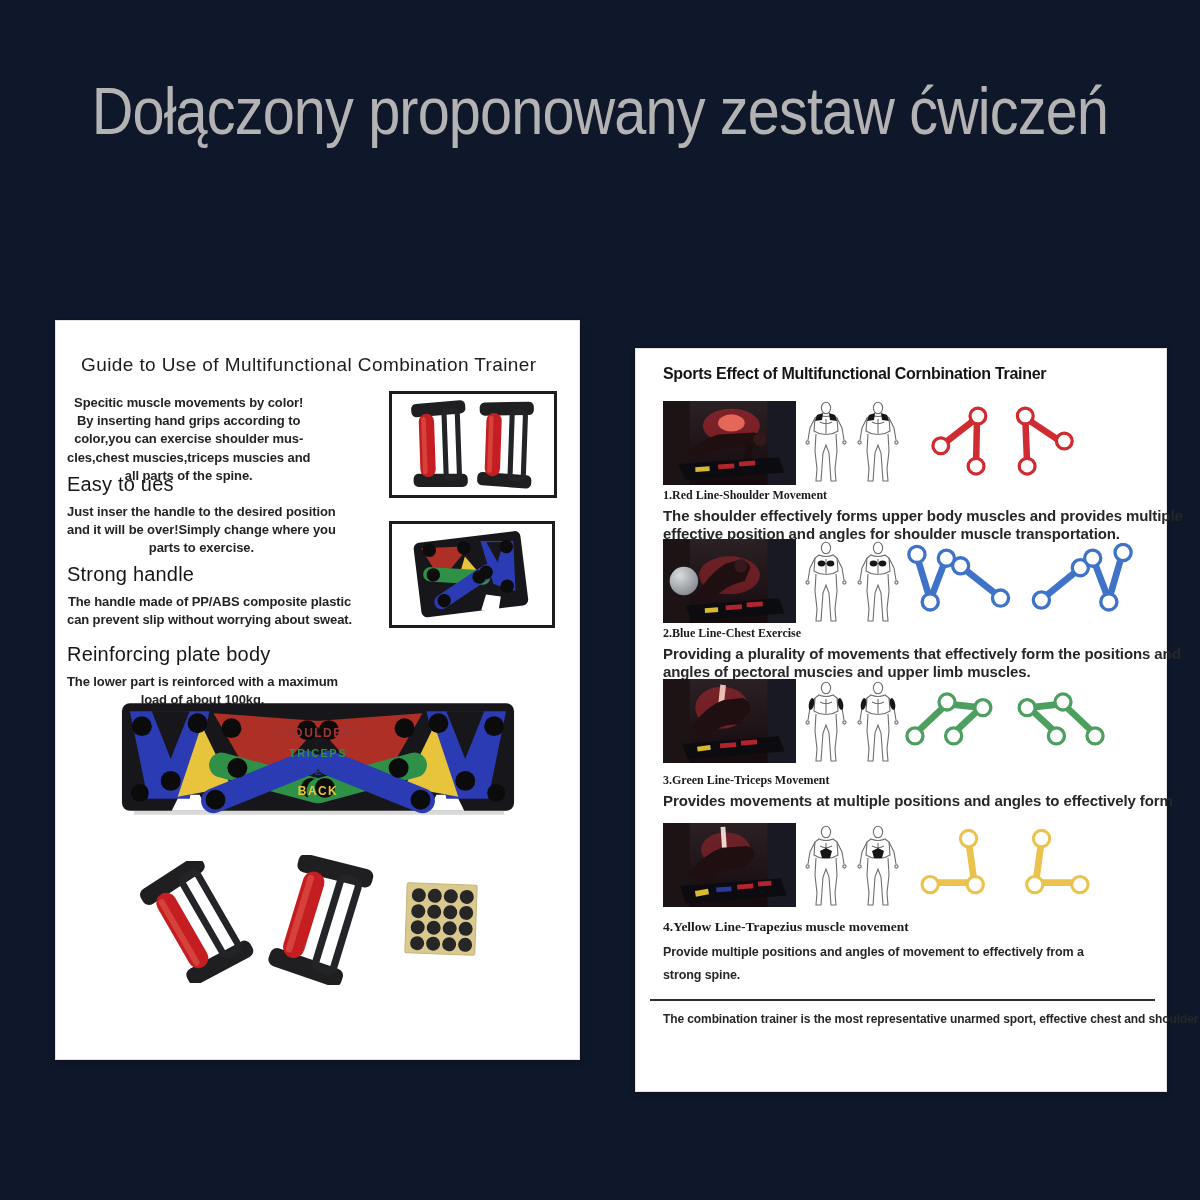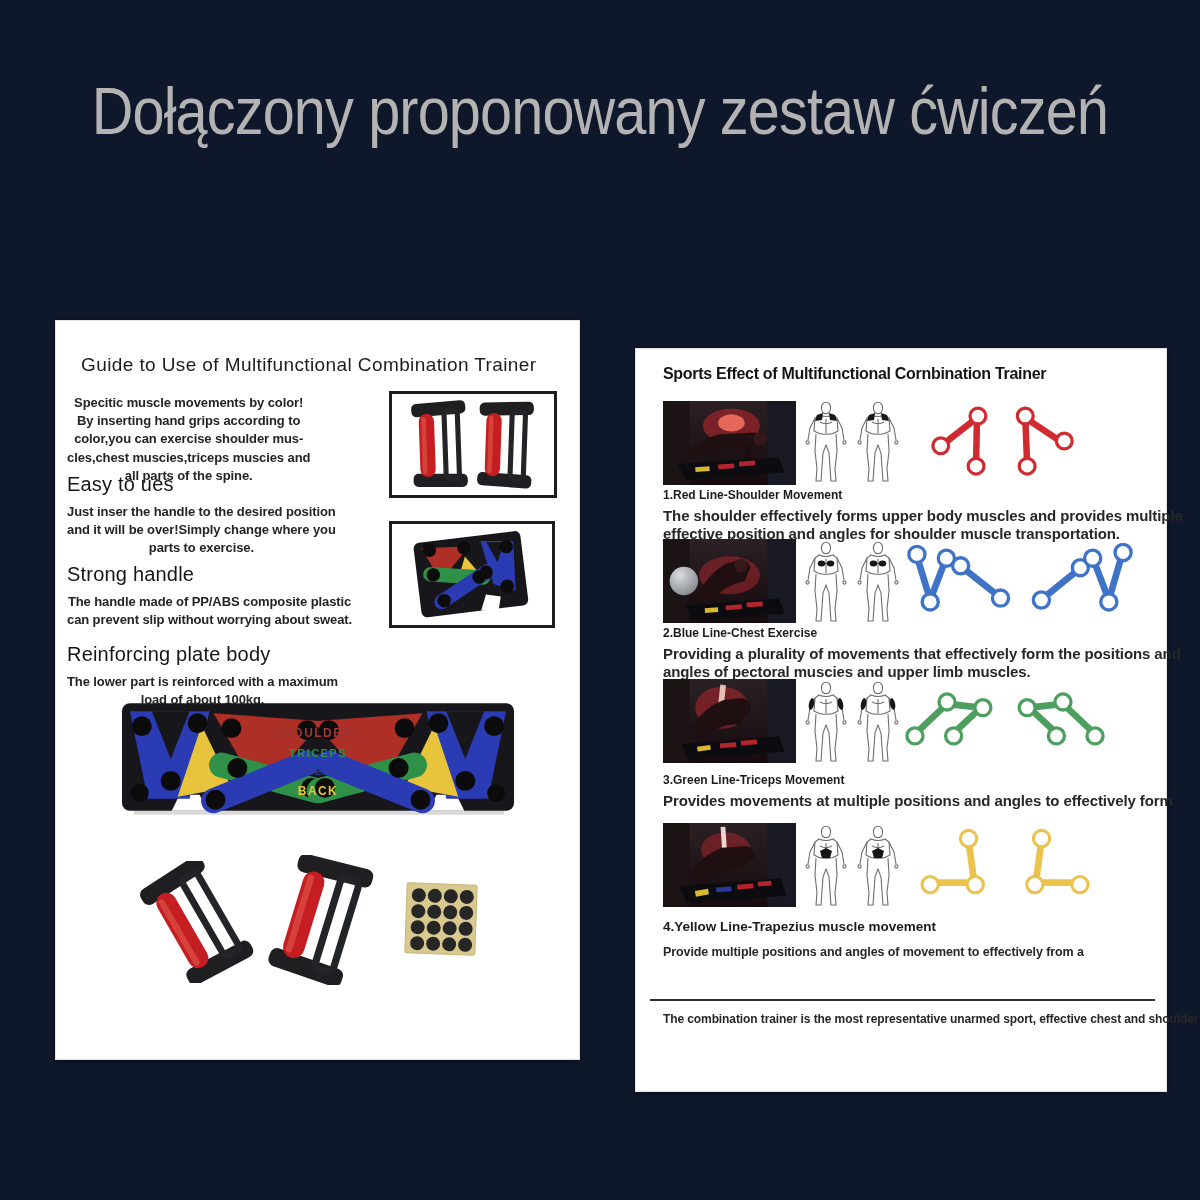--- a/index.html
+++ b/index.html
@@ -20,21 +20,21 @@
 
   
   .lp-title{font-size:19px;font-weight:400;color:#1d1d1d;letter-spacing:.4px;white-space:nowrap;}
   .lp-head{font-size:20px;font-weight:400;color:#161616;letter-spacing:.2px;white-space:nowrap;}
   .lp-line{display:block;font-size:13px;font-weight:700;color:#242424;letter-spacing:-.1px;
     line-height:18.2px;white-space:nowrap;text-align:center;}
   .frame-box{border:3px solid #1c1c1c;background:#fff;display:flex;align-items:center;justify-content:center;}
 
   
   .rp-title{font-size:16px;font-weight:700;color:#141414;letter-spacing:-.3px;white-space:nowrap;}
-  .rp-label{font-size:12px;font-weight:700;color:#1b1b1b;white-space:nowrap;}
+  .rp-label{font-size:12px;font-weight:700;color:#1b1b1b;white-space:nowrap;font-family:Liberation Serif, serif;}
   .rp-line{display:block;font-size:15px;font-weight:700;color:#272727;letter-spacing:-.1px;
     line-height:18px;white-space:nowrap;}
   .rp-s4 .rp-label{font-size:13.5px;}
   .rp-s4 .rp-line{font-size:12.5px;line-height:23px;}
   .rp-footer .rp-line{font-size:12px;line-height:19.5px;}
   .divider{height:2px;background:#2e2e2e;}
 
   svg{display:block;}
 </style>
 </head>
@@ -384,20 +384,21 @@
           <circle cx="16" cy="60" r="8.5"></circle>
         <circle cx="132" cy="12" r="8.5"></circle>
           <circle cx="125" cy="60" r="8.5"></circle>
           <circle cx="172" cy="60" r="8.5"></circle>
       </g>
     </svg>
     <div class="rp-s4">
       <div class="abs rp-label" style="left:27px;top:570px">4.Yellow Line-Trapezius muscle movement</div>
       <div class="abs" style="left:27px;top:592px">
         <span class="rp-line">Provide multiple positions and angles of movement to effectively from a</span>
+        <span class="rp-line">strong spine.</span>
       </div>
     </div>
 
     <div class="abs divider" style="left:14px;top:650px;width:505px"></div>
     <div class="abs rp-footer" style="left:27px;top:661px">
       <span class="rp-line">The combination trainer is the most representative unarmed sport, effective chest and shoulder</span>
     </div>
   </div>
 
 </div>

